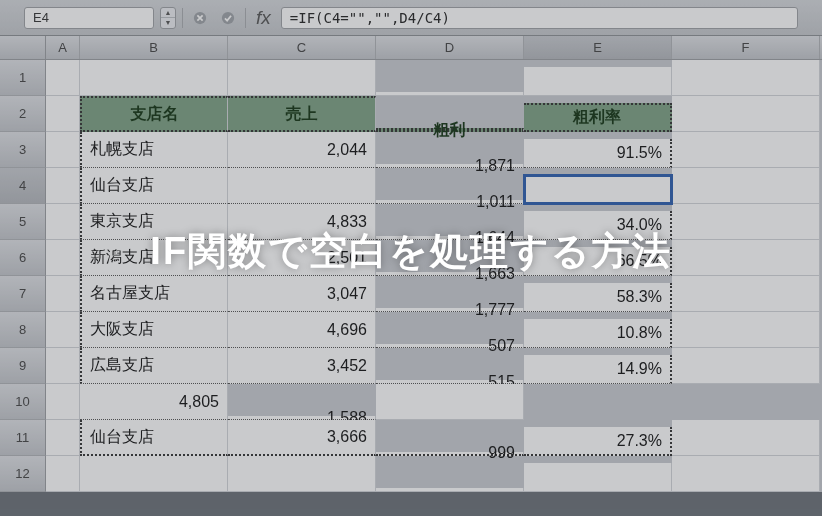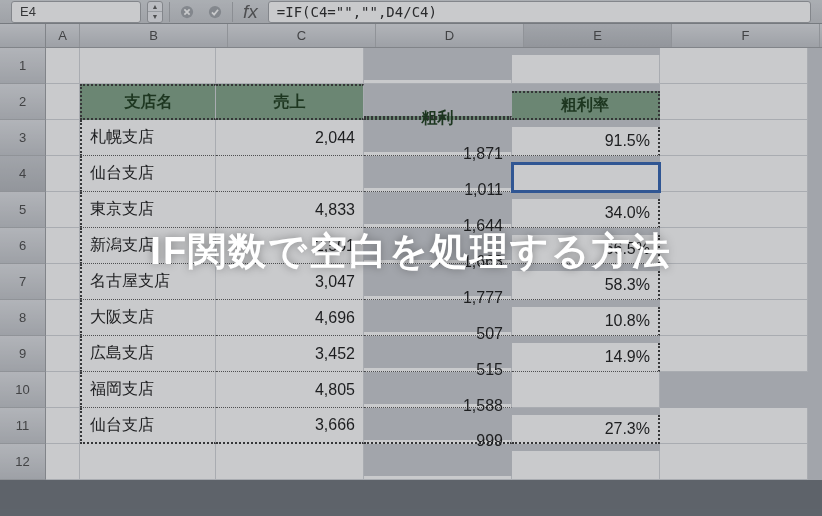--- a/index.html
+++ b/index.html
@@ -33,24 +33,24 @@
       text-shadow: 0 0 8px rgba(0,0,0,0.35);
       white-space: nowrap;
       z-index: 10;
       pointer-events: none;
     }
 
     
     .formula-bar {
       display: flex;
       align-items: center;
-      height: 24px;
+      height: 36px;
       background: linear-gradient(#d6d9dd,#c5c8cc);
       border-bottom: 1px solid #8d9095;
-      padding: 0 11px;
+      padding: 0 24px;
       gap: 6px;
     }
     .name-box {
       width: 130px;
       height: 22px;
       background: #fff;
       border: 1px solid #9ea1a5;
       border-radius: 3px;
       padding: 0 8px;
       display: flex;
@@ -137,21 +137,21 @@
       background:#fff;
       border-right:1px solid #d3d6da;
       border-bottom:1px solid #d3d6da;
       display:flex; align-items:center;
       padding: 0 8px;
       font-size:16px;
       color:#111;
       position: relative;
     }
     .c-A { width:34px; }
-    .c-B { width:136px; }
+    .c-B { width:148px; }
     .c-C { width:148px; justify-content:flex-end; }
     .c-D { width:148px; justify-content:flex-end;margin-top:32px; }
     .c-E { width:148px; justify-content:flex-end;margin-top:7px; }
     .c-F { width:148px; }
 
     
     .hdr {
       background:#7da184 !important;
       color:#113311;
       font-weight:600;
@@ -411,23 +411,20 @@
           <span>14.9%</span>
         </div>
       <div class="cell c-F"></div>
     </div>
 
     <div class="row">
       <div class="row-h">
           <span>10</span>
         </div>
       <div class="cell c-A"></div>
-      <div class="cell c-B tb first">
-          <span>福岡支店</span>
-        </div>
       <div class="cell c-C tb">
           <span>4,805</span>
         </div>
       <div class="cell c-D tb">
           <span>1,588</span>
         </div>
       <div class="cell c-F"></div>
     </div>
 
     <div class="row">

